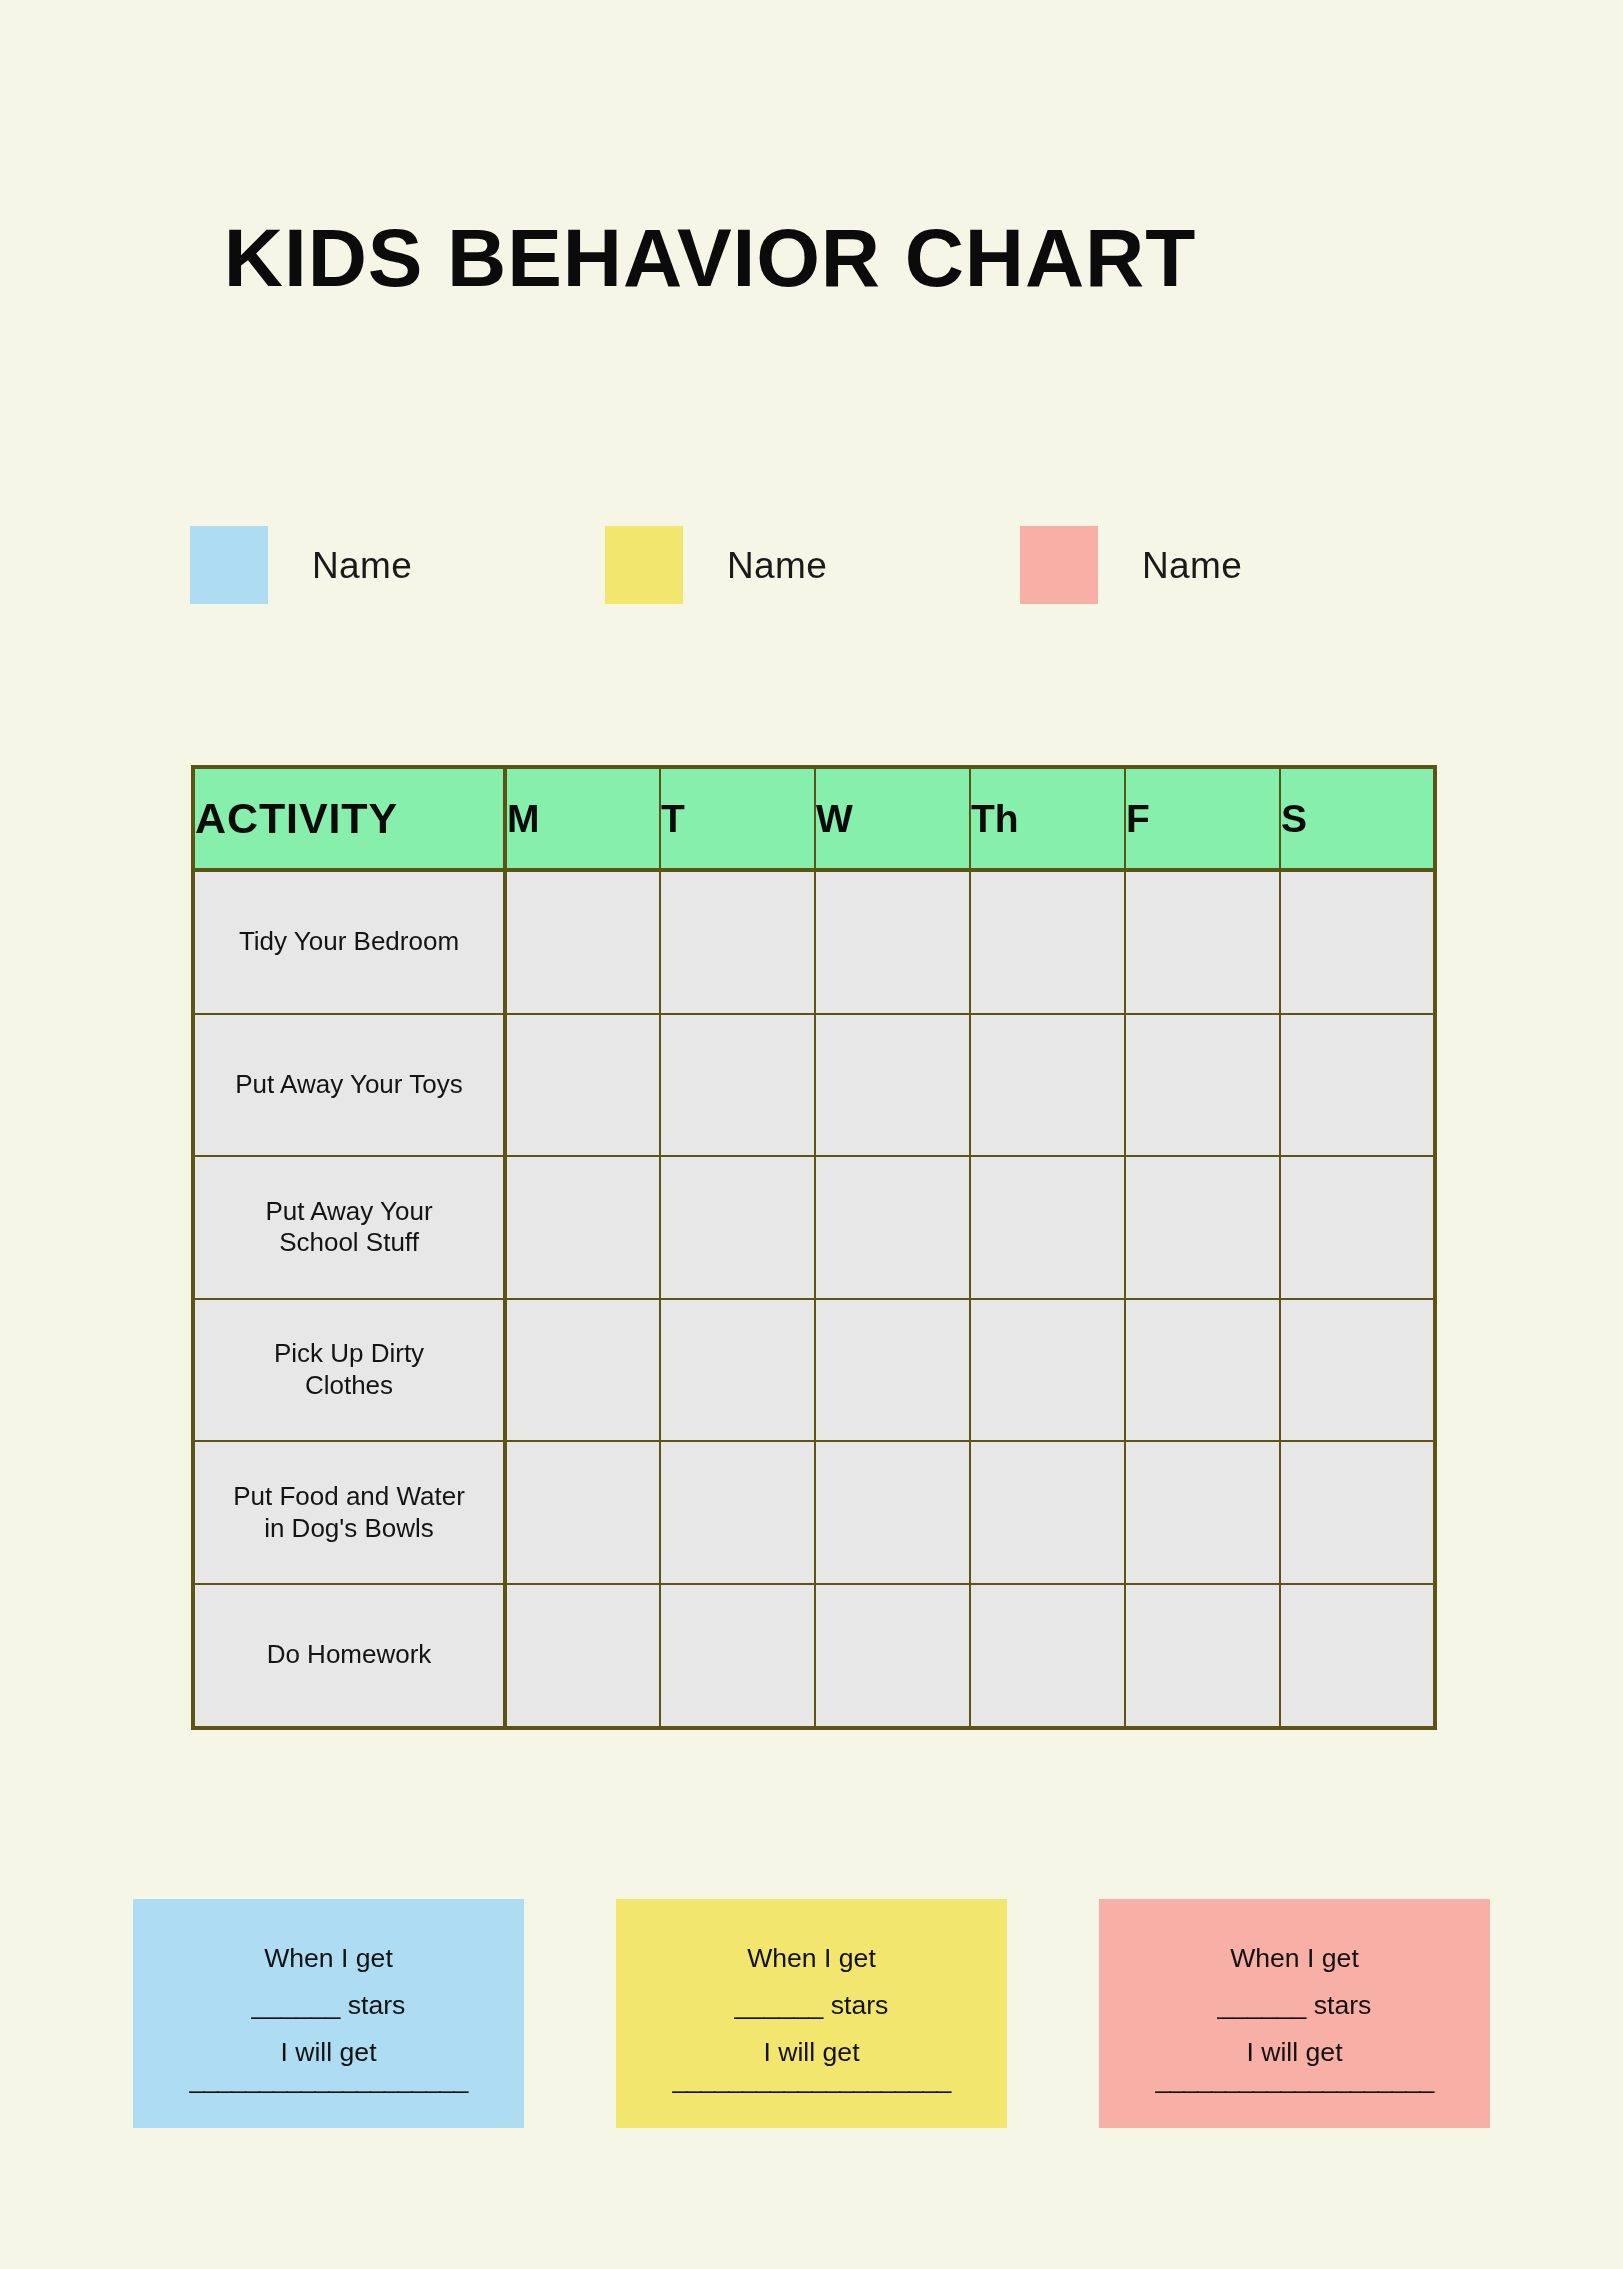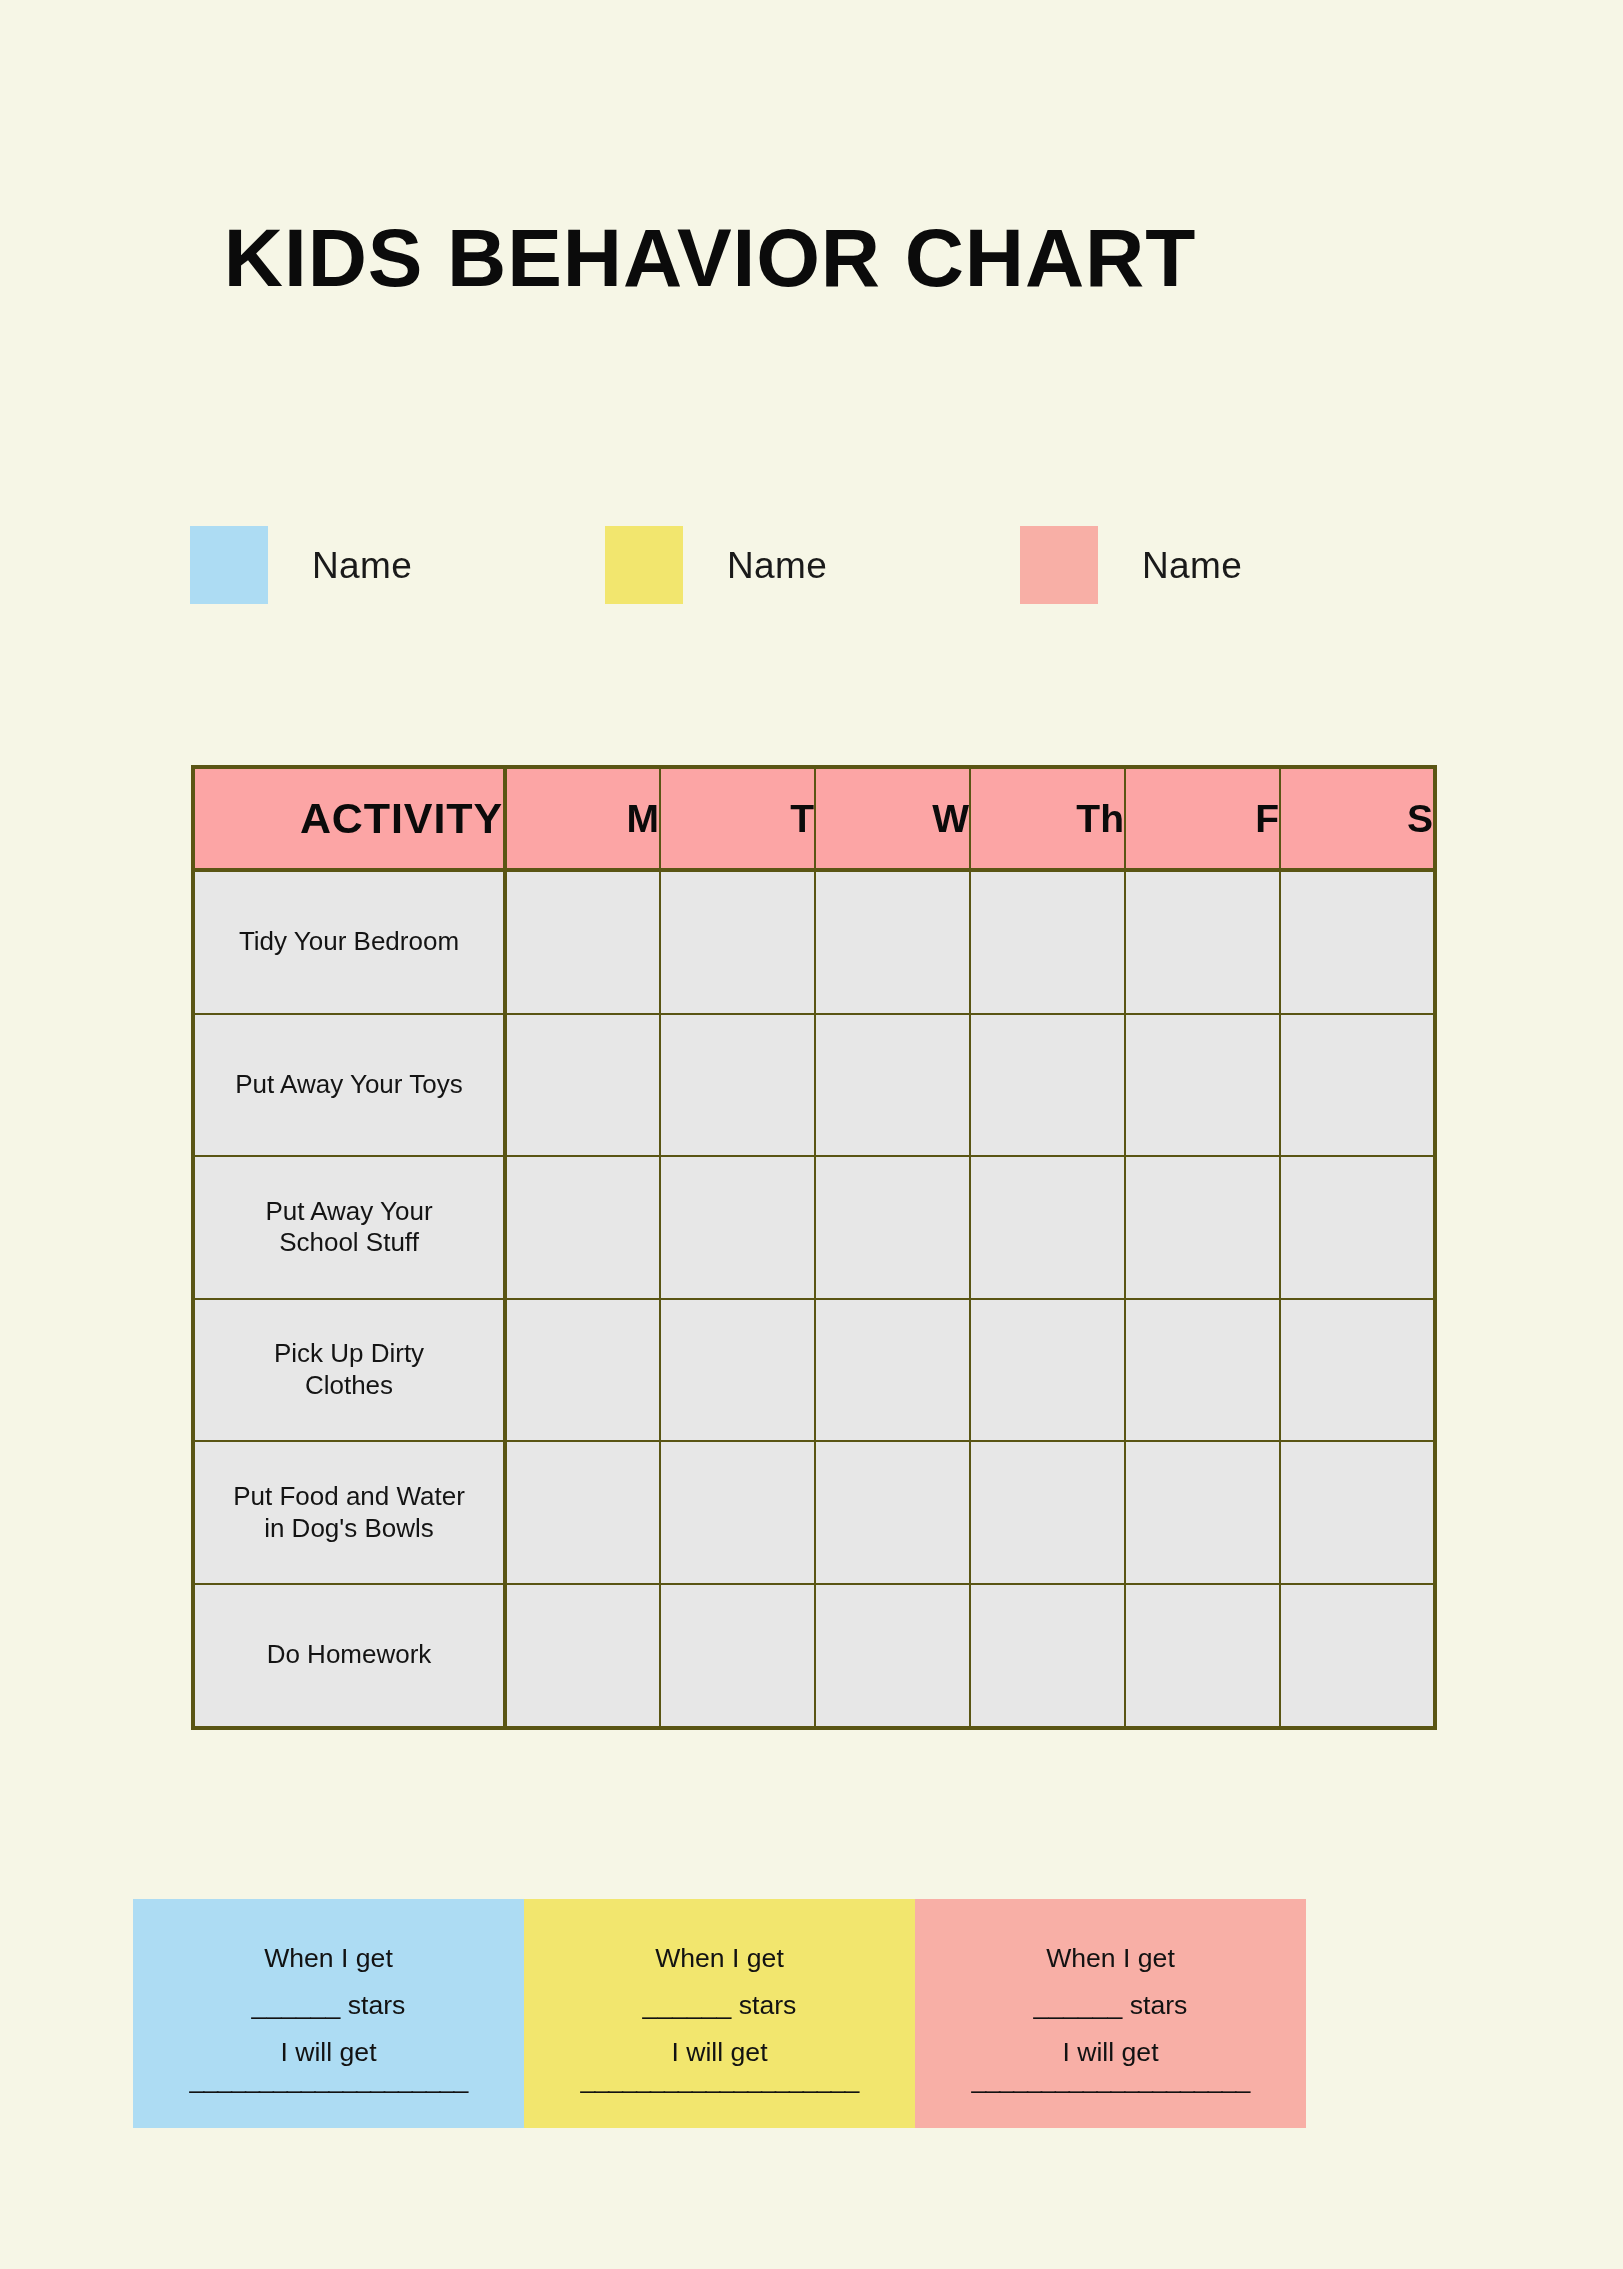--- a/index.html
+++ b/index.html
@@ -78,23 +78,23 @@
   .chart-table col.col-activity { width: 312px; }
   .chart-table col.col-day { width: 155px; }
 
   .chart-table th,
   .chart-table td {
     border: 2.7px solid #5A5514;
     padding: 0;
     margin: 0;
   }
   .chart-table thead th {
-    background: #fca5a5;
+    background: #86efac;
     height: 99px;
-    text-align: right;
+    text-align: left;
     vertical-align: middle;
     font-weight: bold;
     color: #0B0B0B;
   }
   .chart-table thead th.head-activity {
     font-size: 43px;
     letter-spacing: 0.9px;
   }
   .chart-table thead th.head-day {
     font-size: 39px;
@@ -123,21 +123,21 @@
 
   
   .rewards {
     position: absolute;
     left: 133px;
     top: 1899px;
     width: 1357px;
     height: 229px;
     display: flex;
     flex-direction: row;
-    justify-content: flex-start;
+    justify-content: space-between;
   }
   .reward-box {
     width: 391px;
     height: 229px;
     position: relative;
     display: flex;
     flex-direction: column;
     align-items: center;
   }
   .reward-line {

